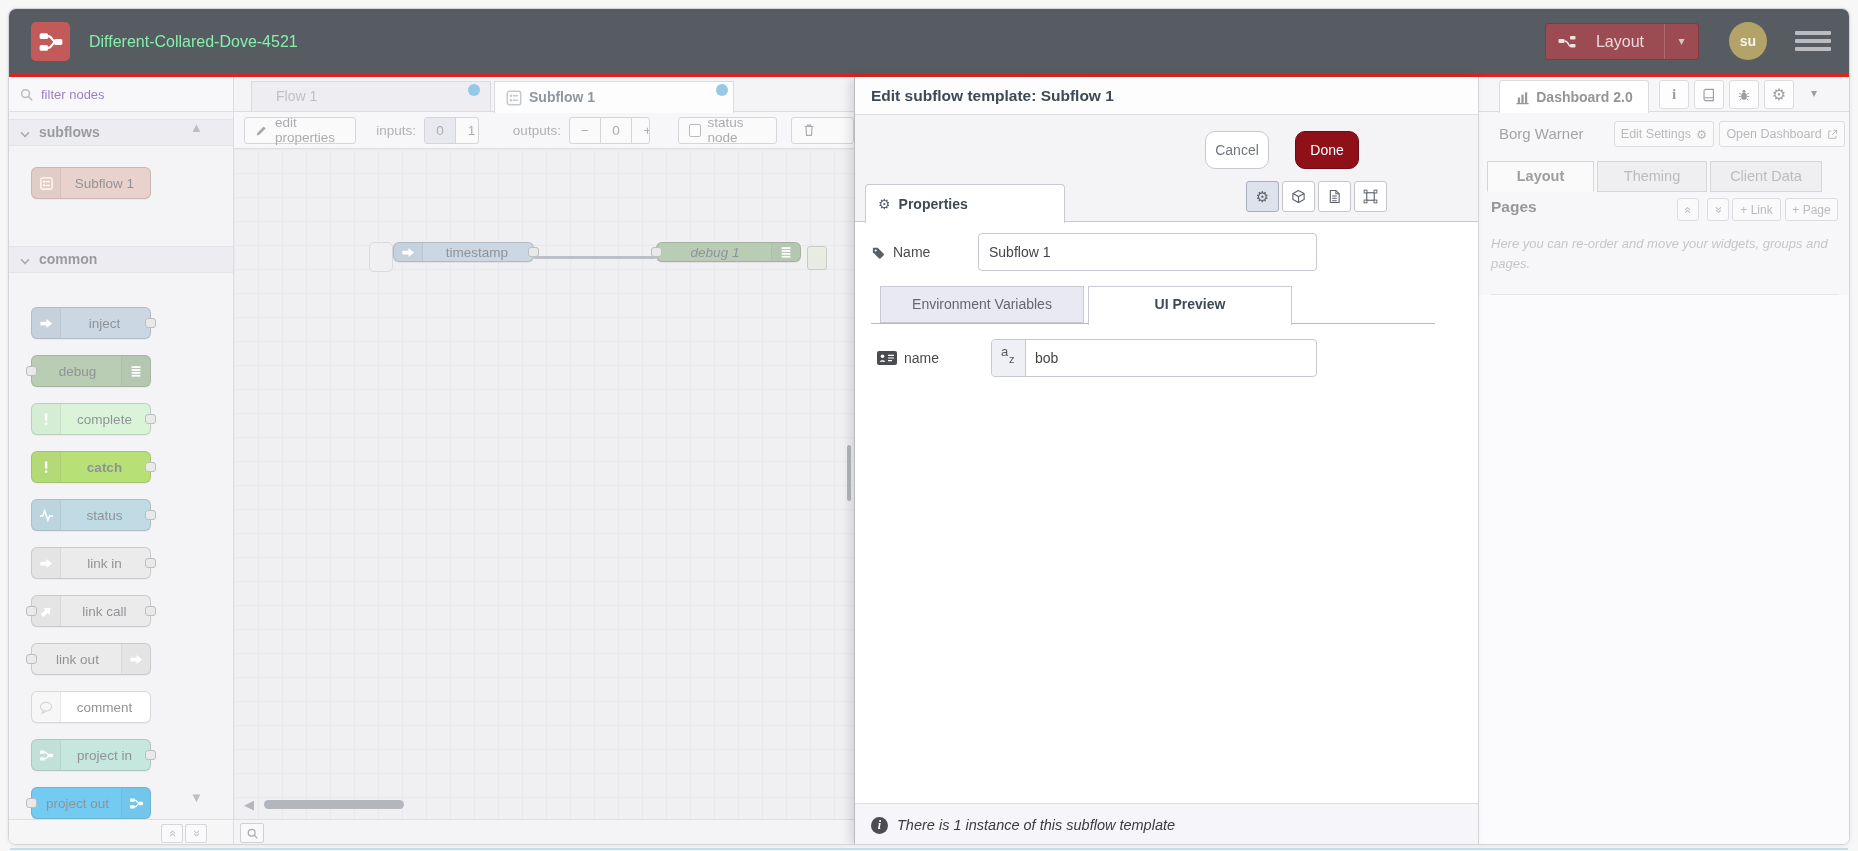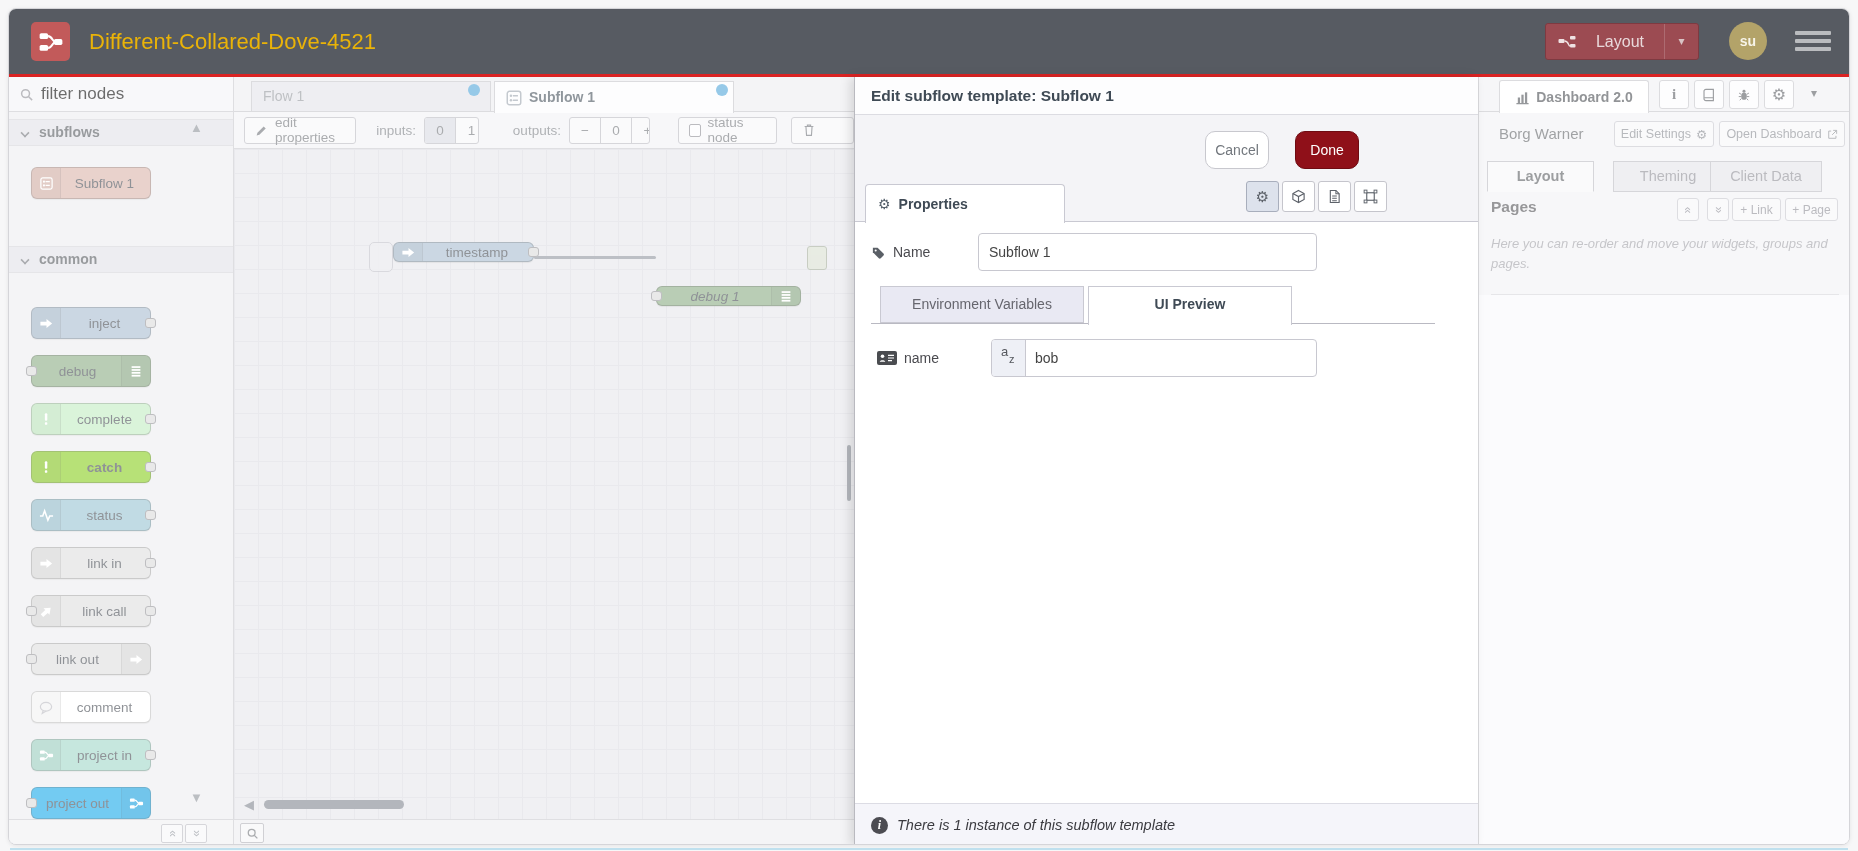--- a/index.html
+++ b/index.html
@@ -10,21 +10,21 @@
     background:#fff; border:1px solid #d5d5d9; border-radius:8px; overflow:hidden;
     box-shadow:0 1px 4px rgba(0,0,0,.08); }
   .bottom-line { position:absolute; left:10px; right:10px; top:848px; height:2px;
     background:#b5dcec; opacity:.85; }
 
   
   .header { position:absolute; left:0; top:0; right:0; height:65px; background:#575b62; }
   .logo { position:absolute; left:22px; top:13px; width:39px; height:39px; background:#c25a5a;
     border-radius:5px; display:flex; align-items:center; justify-content:center; }
   .app-title { position:absolute; left:80px; top:0; height:65px; line-height:65px;
-    color:#eab308; font-size:22px; }
+    color:#86efac; font-size:16px; }
   .deploy-btn { position:absolute; right:150px; top:14px; width:154px; height:37px;
     background:#9c4b52; border:1px solid #7e3a41; border-radius:3px; display:flex;
     align-items:center; color:#e9d9db; font-size:16px; }
   .deploy-btn .dlabel { flex:1; text-align:center; }
   .deploy-caret { width:34px; text-align:center; border-left:1px solid rgba(255,255,255,.18);
     color:#d9c3c5; font-size:12px; line-height:35px; height:35px; }
   .avatar { position:absolute; right:82px; top:13px; width:38px; height:38px; border-radius:50%;
     background:#b3a369; color:#f7f4e9; font-size:14px; font-weight:bold; text-align:center;
     line-height:38px; }
   .burger { position:absolute; right:18px; top:22px; width:36px; height:22px; cursor:pointer; }
@@ -35,21 +35,21 @@
   .main { position:absolute; left:0; top:68px; right:0; height:769px; background:#ededf0; }
   .dim { position:absolute; top:0; bottom:0; background:rgba(255,255,255,.42); z-index:6; pointer-events:none; }
   .dim-left { left:0; width:845px; }
   .dim-right { left:1469px; width:373px; }
 
   
   .palette { position:absolute; left:0; top:0; width:225px; height:769px; background:#ededf0;
     border-right:1px solid #c6c6cc; }
   .search-row { position:absolute; left:0; top:0; right:0; height:35px; background:#f3f3f6;
     border-bottom:1px solid #c6c6cc; display:flex; align-items:center; padding-left:10px; }
-  .search-row .ph { color:#000000; font-size:17px; margin-left:7px;text-align:right; }
+  .search-row .ph { color:#4c1d95; font-size:13px; margin-left:7px;text-align:right; }
   .palette-scroll { position:absolute; left:0; top:35px; right:0; bottom:27px; overflow:hidden; }
   .cat-header { position:absolute; left:0; right:0; height:27px; background:#e1e1e7;
     border-top:1px solid #d2d2d8; border-bottom:1px solid #d2d2d8; font-weight:bold;
     font-size:14px; color:#4f5358; line-height:25px; padding-left:30px; }
   .cat-chevron { position:absolute; left:12px; top:9px; width:8px; height:8px;
     border-right:2px solid #6d7076; border-bottom:2px solid #6d7076; transform:rotate(45deg) scale(.8); }
   .pnode { position:absolute; left:22px; width:120px; height:32px; border-radius:6px;
     border:1px solid rgba(0,0,0,.26); box-shadow:0 1px 1px rgba(0,0,0,.08); }
   .picon { position:absolute; top:0; bottom:0; width:29px; background:rgba(0,0,0,.055);
     display:flex; align-items:center; justify-content:center; }
@@ -71,21 +71,21 @@
   .pf-btn span { display:inline-block; }
   .pf-up span { transform:rotate(90deg); } .pf-down span { transform:rotate(-90deg); }
 
   
   .canvas { position:absolute; left:225px; top:0; width:620px; height:769px; overflow:hidden;
     background:#ededf0; }
   .tabbar { position:absolute; left:0; top:0; right:0; height:35px; background:#ededf0;
     border-bottom:1px solid #c3c3c9; }
   .wtab { position:absolute; top:4px; height:31px; width:240px; border:1px solid #c3c3c9; }
   .wtab.inactive { left:17px; background:#e2e2e8; color:#8f9399; font-size:14px;
-    line-height:29px; padding-left:11px; }
+    line-height:29px; padding-left:24px; }
   .wtab.active { left:260px; height:32px; background:#fbfbfd; border-bottom:none; z-index:2;
     color:#3f4a55; font-weight:bold; font-size:14px; line-height:30px; padding-left:34px; }
   .tab-dot { position:absolute; width:12px; height:12px; border-radius:50%; top:2px; }
   .subflow-tab-icon { position:absolute; left:10px; top:7px; }
   .toolbar { position:absolute; left:0; top:35px; right:0; height:37px; background:#f2f2f5;
     border-bottom:1px solid #c9c9ce; display:flex; align-items:center; padding-left:10px;
     font-size:13.5px; color:#75797f; }
   .tb-btn { height:27px; background:#f6f6f8; border:1px solid #b9b9c0; border-radius:3px;
     display:flex; align-items:center; padding:0 10px; color:#6d7075; }
   .tb-group { display:flex; height:27px; border:1px solid #b9b9c0; border-radius:3px;
@@ -448,21 +448,21 @@
           <div class="wire" style="left:300px; top:107px; width:122px;"></div>
           <div class="cnode" style="left:159px; top:93px; background:#a6bbcf;">
             <div class="picon left">
               <svg width="15" height="15" viewBox="0 0 16 16">
                   <path d="M1.5 6h6.5V3.2L14 8l-6 4.8V10H1.5z" fill="#fff"></path>
                 </svg>
             </div>
             <div class="plabel ileft">timestamp</div>
             <div class="nport out"></div>
           </div>
-          <div class="cnode" style="left:422px; top:93px; width:145px; background:#87a980;margin-top:44px;">
+          <div class="cnode" style="left:422px; top:93px; width:145px; background:#87a980;">
             <div class="picon right">
               <svg width="14" height="14" viewBox="0 0 16 16">
                   <rect x="3" y="2.5" width="10" height="2" fill="#fff"></rect>
                   <rect x="3" y="5.8" width="10" height="2" fill="#fff"></rect>
                   <rect x="3" y="9.1" width="10" height="2" fill="#fff"></rect>
                   <rect x="3" y="12.4" width="10" height="2" fill="#fff"></rect>
                 </svg>
             </div>
             <div class="plabel iright" style="font-style:italic;">debug 1</div>
             <div class="nport in"></div>
@@ -536,21 +536,21 @@
               <svg width="11" height="11" viewBox="0 0 16 16">
                   <path d="M6 3H2.5v10.5H13V10" fill="none" stroke="#84878d" stroke-width="1.4"></path>
                   <path d="M9 2h5v5M14 2L7.5 8.5" fill="none" stroke="#84878d" stroke-width="1.4"></path>
                 </svg>
             </span>
           </div>
         </div>
 
         <div class="sb-tabs2">
           <div class="sb-tab2 active" style="left:8px; width:107px;">Layout</div>
-          <div class="sb-tab2 off" style="left:118px; width:110px;margin-left:16px;">Theming</div>
+          <div class="sb-tab2 off" style="left:118px; width:110px;">Theming</div>
           <div class="sb-tab2 off" style="left:231px; width:112px;">Client Data</div>
         </div>
 
         <div class="sb-pages-title">Pages</div>
         <div class="sb-mini-btn" style="left:198px; width:22px;">
             <span style="transform:rotate(90deg); display:inline-block;">«</span>
           </div>
         <div class="sb-mini-btn" style="left:228px; width:22px;">
             <span style="transform:rotate(-90deg); display:inline-block;">«</span>
           </div>

